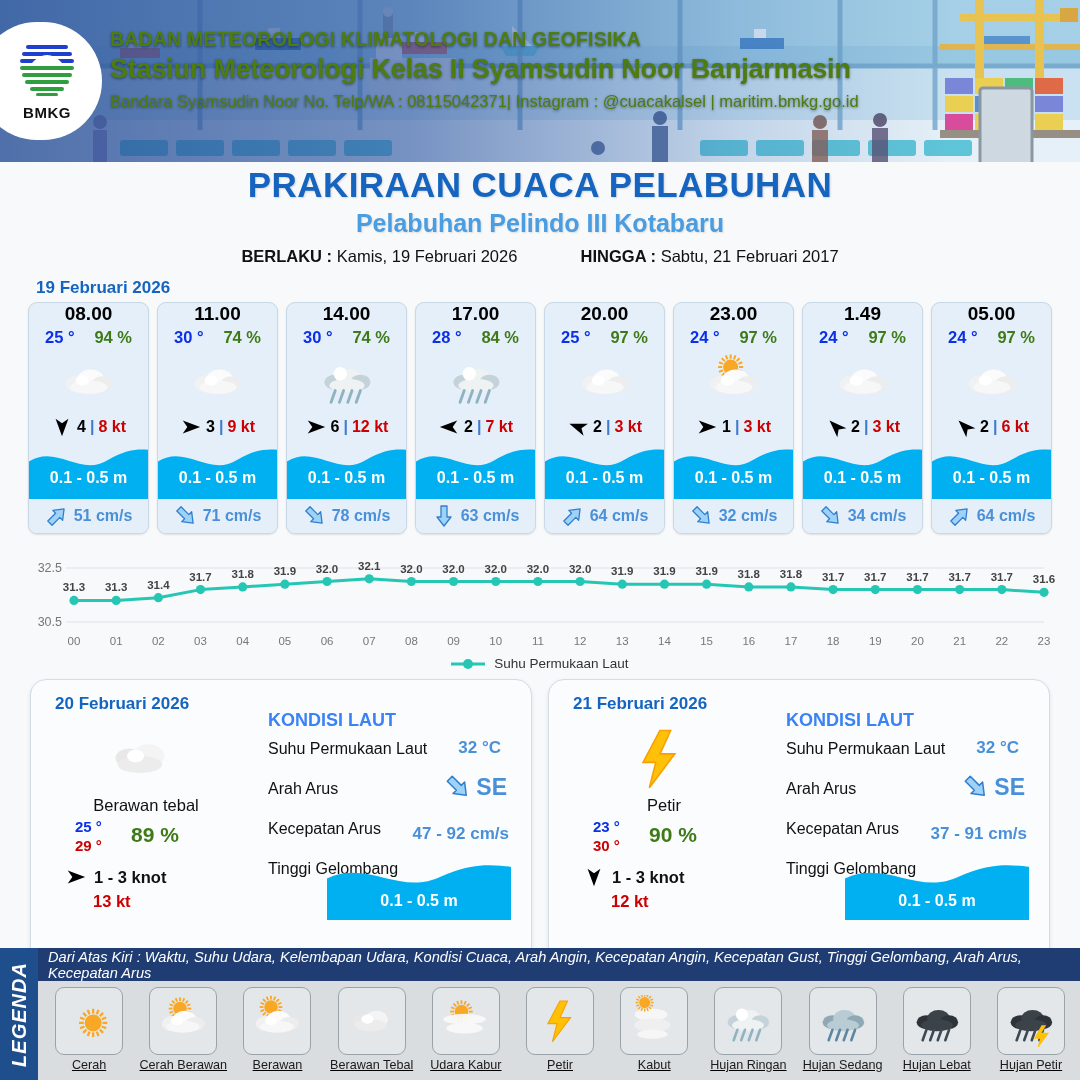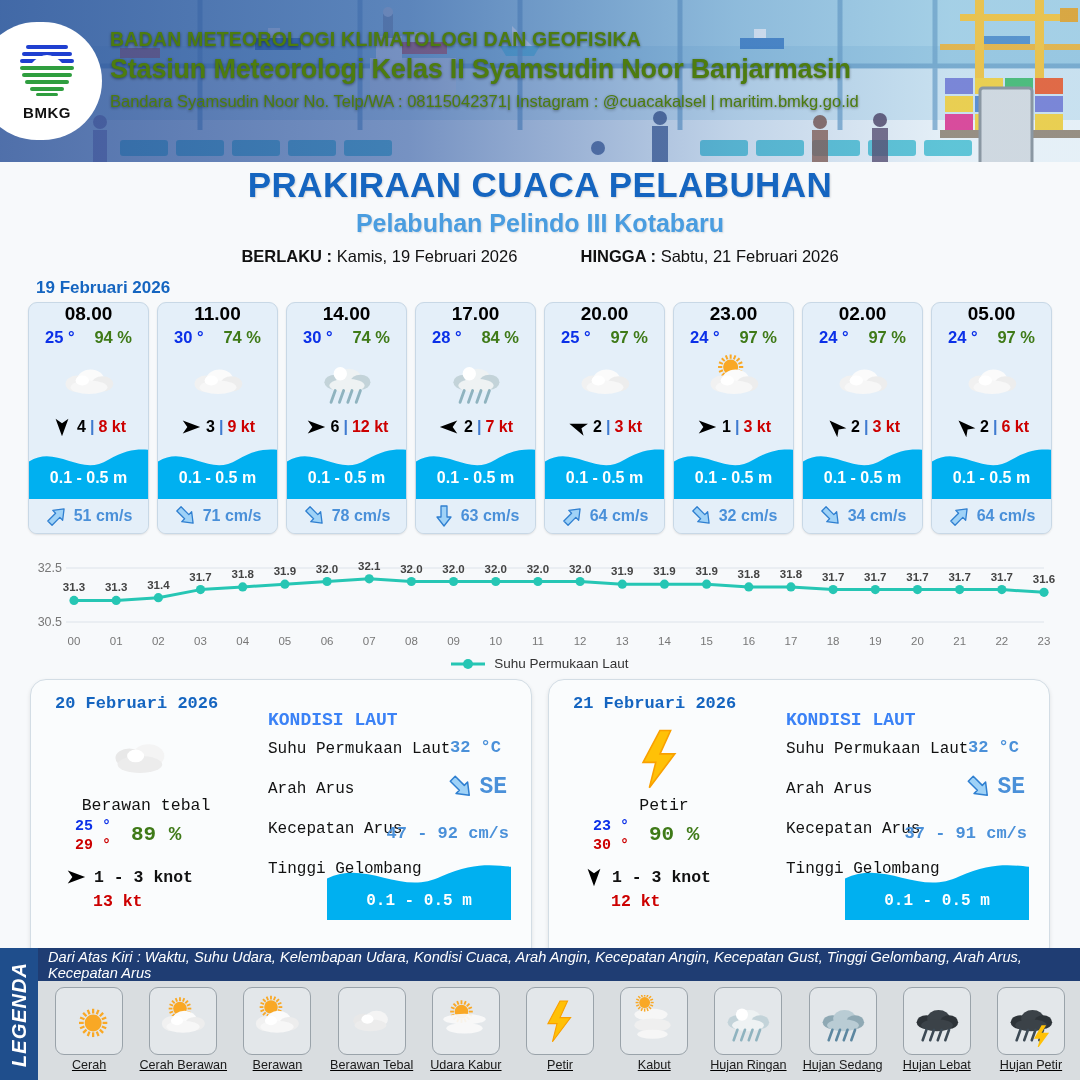--- a/index.html
+++ b/index.html
@@ -78,21 +78,20 @@
   .chart-wrap { margin:12px 22px 0 22px; height:108px; position:relative; }
   .legend-row { text-align:center; margin-top:2px; font-size:13.5px; color:#333; }
   .legend-row .lgdot { display:inline-block; vertical-align:middle; margin-right:5px;}
 
   
   .panels { display:flex; gap:16px; padding:8px 30px 0; }
   .panel {
     flex:1; background:#fafcfd; border:1px solid #d3dde5;
     border-radius:16px; height:284px; position:relative;
     box-shadow:0 2px 4px rgba(0,0,0,.10);
-    font-family:Liberation Mono, monospace;
   }
   .p-date { position:absolute; left:24px; top:14px; font-size:17px; font-weight:bold; color:#1565c0; }
   .p-icon { position:absolute; left:56px; top:42px; width:110px; height:72px;
      display:flex; align-items:center; justify-content:center; }
   .p-cond { position:absolute; left:0; width:230px; top:116px; text-align:center;
      font-size:16.5px; color:#111; }
   .p-tt { position:absolute; left:44px; top:138px; }
   .p-tmin { font-size:15px; font-weight:bold; color:#0b30e8; }
   .p-tmax { font-size:15px; font-weight:bold; color:#cc0000; margin-top:2px;}
   .p-hum { position:absolute; left:100px; top:143px; font-size:21px; font-weight:bold; color:#3f7a18; }
@@ -277,21 +276,21 @@
 </div>
 
 <div class="title-block">
   <div class="t-main">PRAKIRAAN CUACA PELABUHAN</div>
   <div class="t-sub">Pelabuhan Pelindo III Kotabaru</div>
   <div class="t-range">
     <span class="lbl">BERLAKU :</span>
     <span>Kamis, 19 Februari 2026</span>
     <span class="gap"></span>
     <span class="lbl">HINGGA :</span>
-    <span>Sabtu, 21 Februari 2026</span>
+    <span>Sabtu, 21 Februari 2017</span>
   </div>
 </div>
 
 <div class="day-label">19 Februari 2026</div>
 
 <div class="cards" id="cards">
     <div class="card">
     <div class="c-time">08.00</div>
     <div class="c-th">
       <span class="c-temp">25 °</span>
@@ -580,21 +579,21 @@
     <div class="c-cur">
       <svg width="24" height="24" viewBox="0 0 24 24">
     <g transform="rotate(135 12 12)">
       <polygon points="12,2 19,11 15,11 15,22 9,22 9,11 5,11" fill="#9fd2f7" stroke="#2f7fd0" stroke-width="1.3" stroke-linejoin="round"></polygon>
     </g>
         </svg>
       <span class="c-cur-txt">32 cm/s</span>
     </div>
     </div>
     <div class="card">
-    <div class="c-time">02.00</div>
+    <div class="c-time">1.49</div>
     <div class="c-th">
       <span class="c-temp">24 °</span>
       <span class="c-hum">97 %</span>
     </div>
     <div class="c-icon">
         <svg width="60" height="57" viewBox="0 0 68 68">
           <g>
             <ellipse cx="20" cy="38" rx="14" ry="10" fill="#f1f1f1"></ellipse>
      <ellipse cx="36" cy="33" rx="16" ry="12" fill="#fbfbfb"></ellipse>
      <ellipse cx="50" cy="38" rx="13" ry="9" fill="#ededed"></ellipse>

